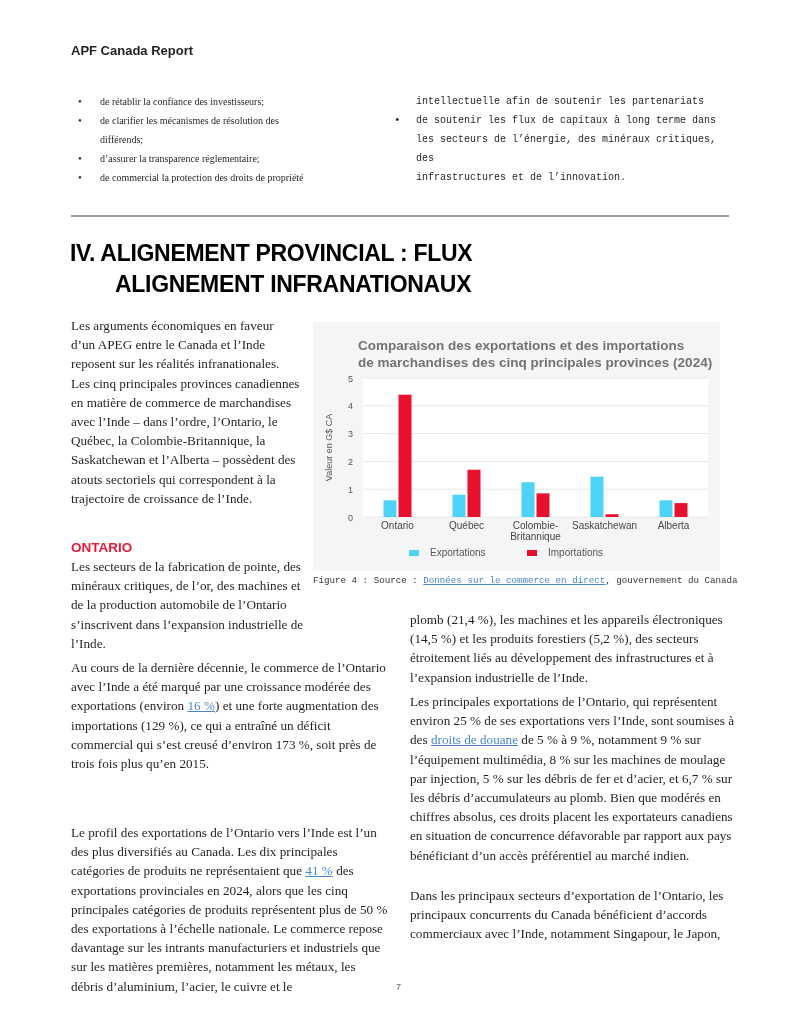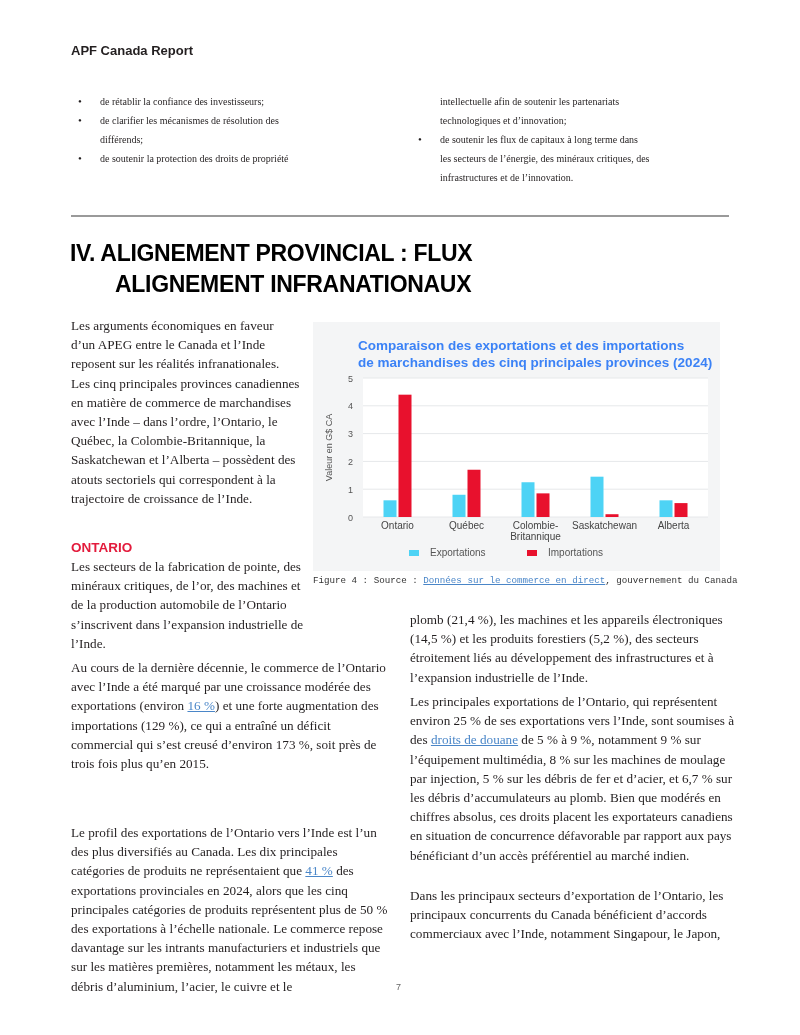--- a/index.html
+++ b/index.html
@@ -3,55 +3,55 @@
 <meta charset="utf-8">
 <style>
   * { box-sizing: border-box; margin: 0; padding: 0; }
   html, body { width: 800px; height: 1035px; background: #ffffff; overflow: hidden; }
   body { position: relative; font-family: "Liberation Serif", "DejaVu Serif", serif; color: #231f20; }
   .header { position: absolute; left: 71px; top: 43px; font-family: "Liberation Sans", "DejaVu Sans", sans-serif; font-size: 13px; font-weight: bold; color: #231f20; }
   .bullets { position: absolute; top: 92px; font-size: 10px; line-height: 19px; list-style: none; }
   .bullets li { position: relative; padding-left: 28px; }
   .bullets li.bul::before { content: "•"; position: absolute; left: 6px; top: 0; font-size: 11px; }
   .bullets.left { left: 72px; width: 320px; }
-  .bullets.right { left: 412px; width: 330px; }
+  .bullets.right { left: 388px; width: 330px; font-family: Liberation Mono, monospace; }
   .rule { position: absolute; left: 71px; top: 215px; width: 658px; height: 1.5px; background: #9a9a9a; }
   .title { position: absolute; left: 70px; top: 238px; font-family: "Liberation Sans", "DejaVu Sans", sans-serif; font-size: 23px; line-height: 31px; color: #000; letter-spacing: -0.3px; }
   .title .l2 { display: block; padding-left: 45px; }
   .para { position: absolute; font-size: 13.2px; line-height: 19.2px; }
   .p-intro { left: 71px; top: 316px; width: 230px; }
   .h-ontario { position: absolute; left: 71px; top: 540px; font-family: "Liberation Sans", "DejaVu Sans", sans-serif; font-weight: bold; font-size: 13.5px; color: #e31b3c; }
   .p-ont1 { left: 71px; top: 557px; width: 240px; }
   .p-ont2 { left: 71px; top: 658px; width: 320px; }
   .p-ont3 { left: 71px; top: 775px; width: 320px; margin-top: 48px; }
   .p-r1 { left: 410px; top: 610px; width: 325px; }
   .p-r2 { left: 410px; top: 692px; width: 325px; }
   .p-r3 { left: 410px; top: 886px; width: 325px; }
   a.lnk { color: #4a86c8; text-decoration: underline; }
   .chart-box { position: absolute; left: 313px; top: 322px; width: 407px; height: 249px; background: #f4f5f6; }
-  .chart-title { position: absolute; left: 358px; top: 337px; font-family: "Liberation Sans", "DejaVu Sans", sans-serif; font-weight: bold; font-size: 13.5px; line-height: 17px; color: #3b82f6; }
+  .chart-title { position: absolute; left: 358px; top: 337px; font-family: "Liberation Sans", "DejaVu Sans", sans-serif; font-weight: bold; font-size: 13.5px; line-height: 17px; color: #737373; }
   .caption { position: absolute; left: 313px; top: 575px; font-family: Liberation Mono, monospace; font-size: 9.2px; color: #333; }
   .caption a { color: #4a86c8; }
   svg#chart { position: absolute; left: 313px; top: 322px; width: 407px; height: 249px; }
   .pagenum { position: absolute; left: 396px; top: 982px; font-family: "Liberation Sans", "DejaVu Sans", sans-serif; font-size: 9px; color: #666; }
 </style>
 </head>
 <body>
 
 <div class="header">APF Canada Report</div>
 
 <ul class="bullets left">
     <li class="bul">de rétablir la confiance des investisseurs;</li>
     <li class="bul">de clarifier les mécanismes de résolution des</li>
     <li>différends;</li>
-    <li class="bul">de soutenir la protection des droits de propriété</li>
+    <li class="bul">d’assurer la transparence réglementaire;</li>
+    <li class="bul">de commercial la protection des droits de propriété</li>
   </ul>
 <ul class="bullets right">
     <li>intellectuelle afin de soutenir les partenariats</li>
-    <li>technologiques et d’innovation;</li>
     <li class="bul">de soutenir les flux de capitaux à long terme dans</li>
     <li>les secteurs de l’énergie, des minéraux critiques, des</li>
     <li>infrastructures et de l’innovation.</li>
   </ul>
 
 <div class="rule"></div>
 
 <h1 class="title">
   <span>IV. ALIGNEMENT PROVINCIAL : FLUX</span>
   <span class="l2">ALIGNEMENT INFRANATIONAUX</span>

